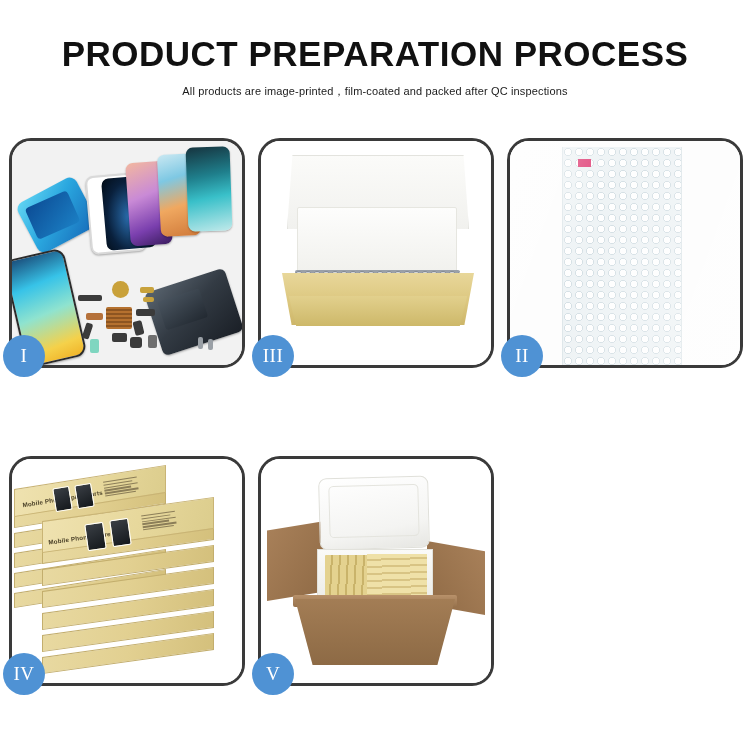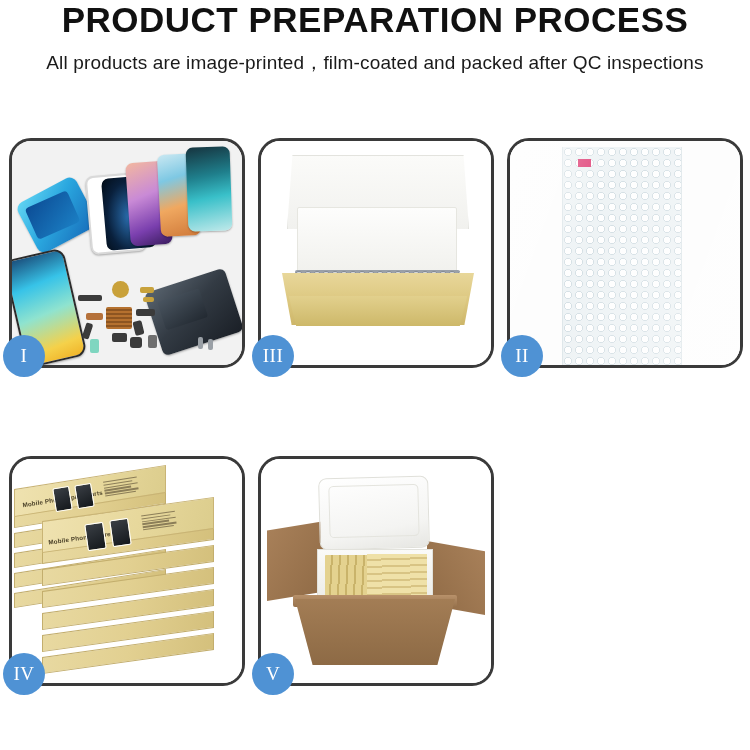--- a/index.html
+++ b/index.html
@@ -7,33 +7,33 @@
   body {
     width: 750px;
     height: 750px;
     background: #ffffff;
     font-family: "Liberation Sans", sans-serif;
     overflow: hidden;
     position: relative;
   }
 
   
-  .header { width: 750px; text-align: center; }
+  .header { width: 750px; padding-top: 34px; text-align: center; }
 
   .main-title {
     font-size: 35px;
     font-weight: bold;
     color: #111111;
     letter-spacing: 0.5px;
     line-height: 1.12;
     white-space: nowrap;
   }
 
   .sub-title {
-    font-size: 19px;
+    font-size: 11px;
     color: #1a1a1a;
     margin-top: 11px;
     letter-spacing: 0.15px;
     white-space: nowrap;
   }
 
   
   .grid {
     position: absolute;
     top: 138px;

